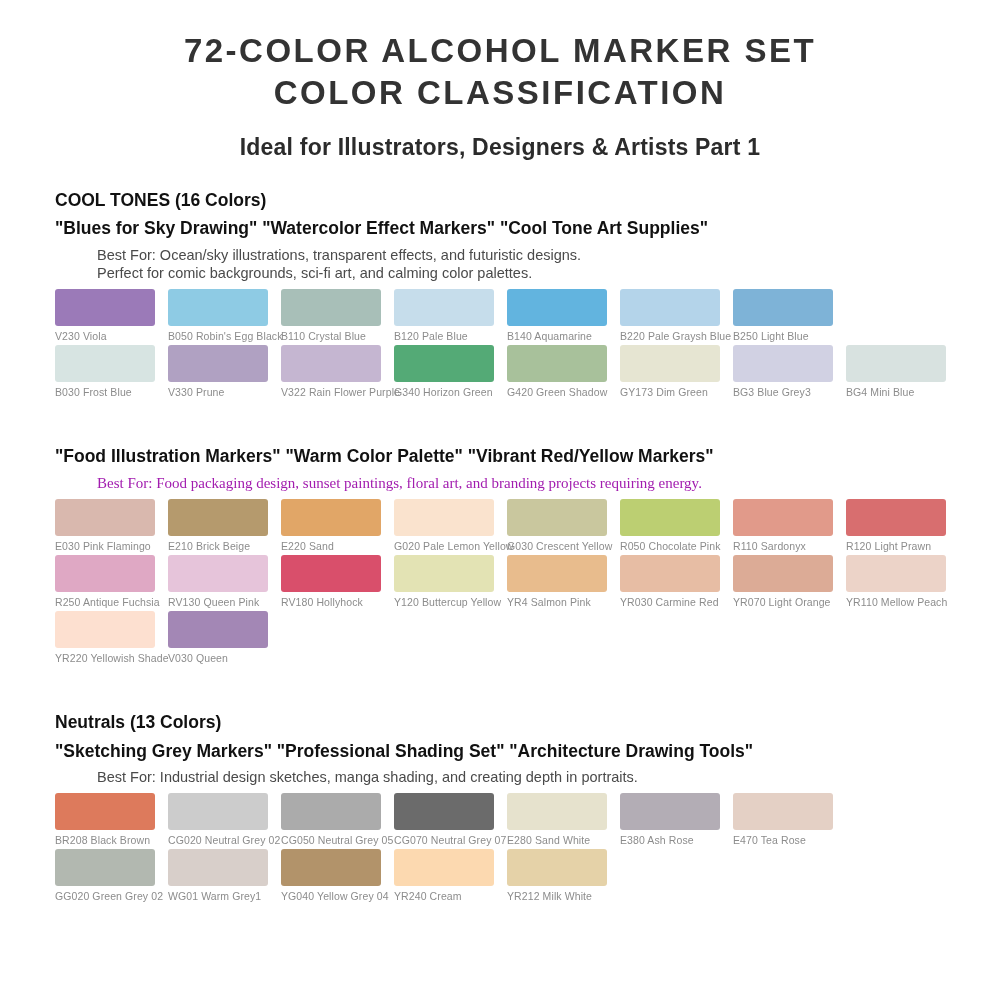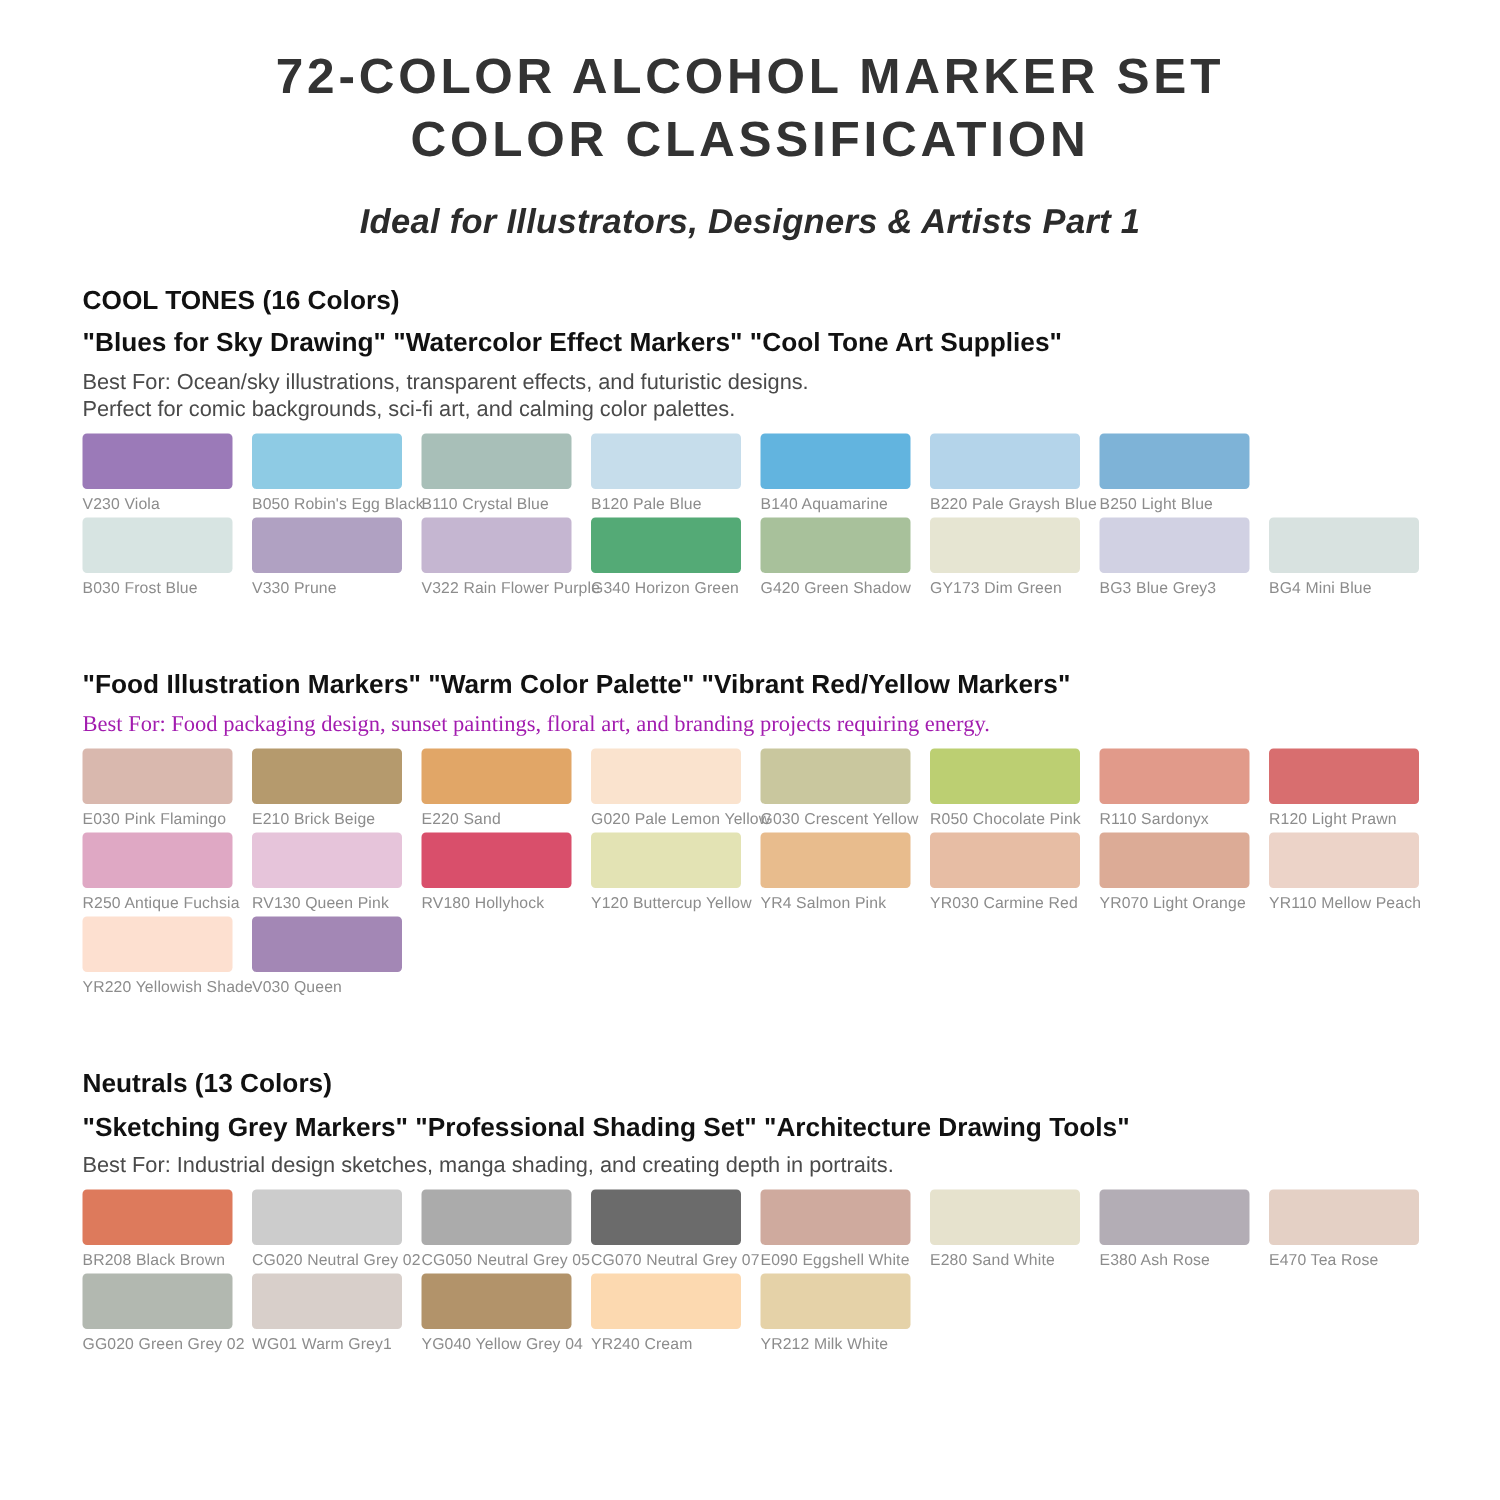--- a/index.html
+++ b/index.html
@@ -20,21 +20,20 @@
     color: #333333;
     line-height: 1.27;
   }
   .subtitle {
     text-align: center;
     font-size: 23px;
     font-weight: 700;
     color: #2b2b2b;
     margin-top: 20px;
     letter-spacing: 0.2px;
-    font-style: italic;
   }
 
   .section { margin-top: 27px; }
   .section + .section { margin-top: 46px; }
 
   .section-heading {
     font-size: 17.5px;
     font-weight: 700;
     color: #111;
     line-height: 1.45;
@@ -44,20 +43,21 @@
     font-weight: 700;
     color: #111;
     line-height: 1.45;
     margin-top: 3px;
   }
   .best-for-wrap { margin-top: 4px; }
   .best-for {
     font-size: 14.5px;
     color: #4a4a4a;
     line-height: 1.3;
+    margin-left: 42px;
   }
   .best-for.serif {
     font-family: "Liberation Serif", serif;
     font-size: 15px;
     color: #a21caf;
   }
 
   .swatch-grid { margin-top: 6px; }
   .swatch-row {
     display: flex;
@@ -268,24 +268,20 @@
           </div>
           <div class="swatch-cell">
             <div class="chip" style="background: rgb(171, 171, 171);"></div>
             <div class="chip-label">CG050 Neutral Grey 05</div>
           </div>
           <div class="swatch-cell">
             <div class="chip" style="background: rgb(107, 107, 107);"></div>
             <div class="chip-label">CG070 Neutral Grey 07</div>
           </div>
           <div class="swatch-cell">
-            <div class="chip" style="background: rgb(207, 170, 158);"></div>
-            <div class="chip-label">E090 Eggshell White</div>
-          </div>
-          <div class="swatch-cell">
             <div class="chip" style="background: rgb(230, 226, 205);"></div>
             <div class="chip-label">E280 Sand White</div>
           </div>
           <div class="swatch-cell">
             <div class="chip" style="background: rgb(179, 173, 181);"></div>
             <div class="chip-label">E380 Ash Rose</div>
           </div>
           <div class="swatch-cell">
             <div class="chip" style="background: rgb(228, 208, 197);"></div>
             <div class="chip-label">E470 Tea Rose</div>

